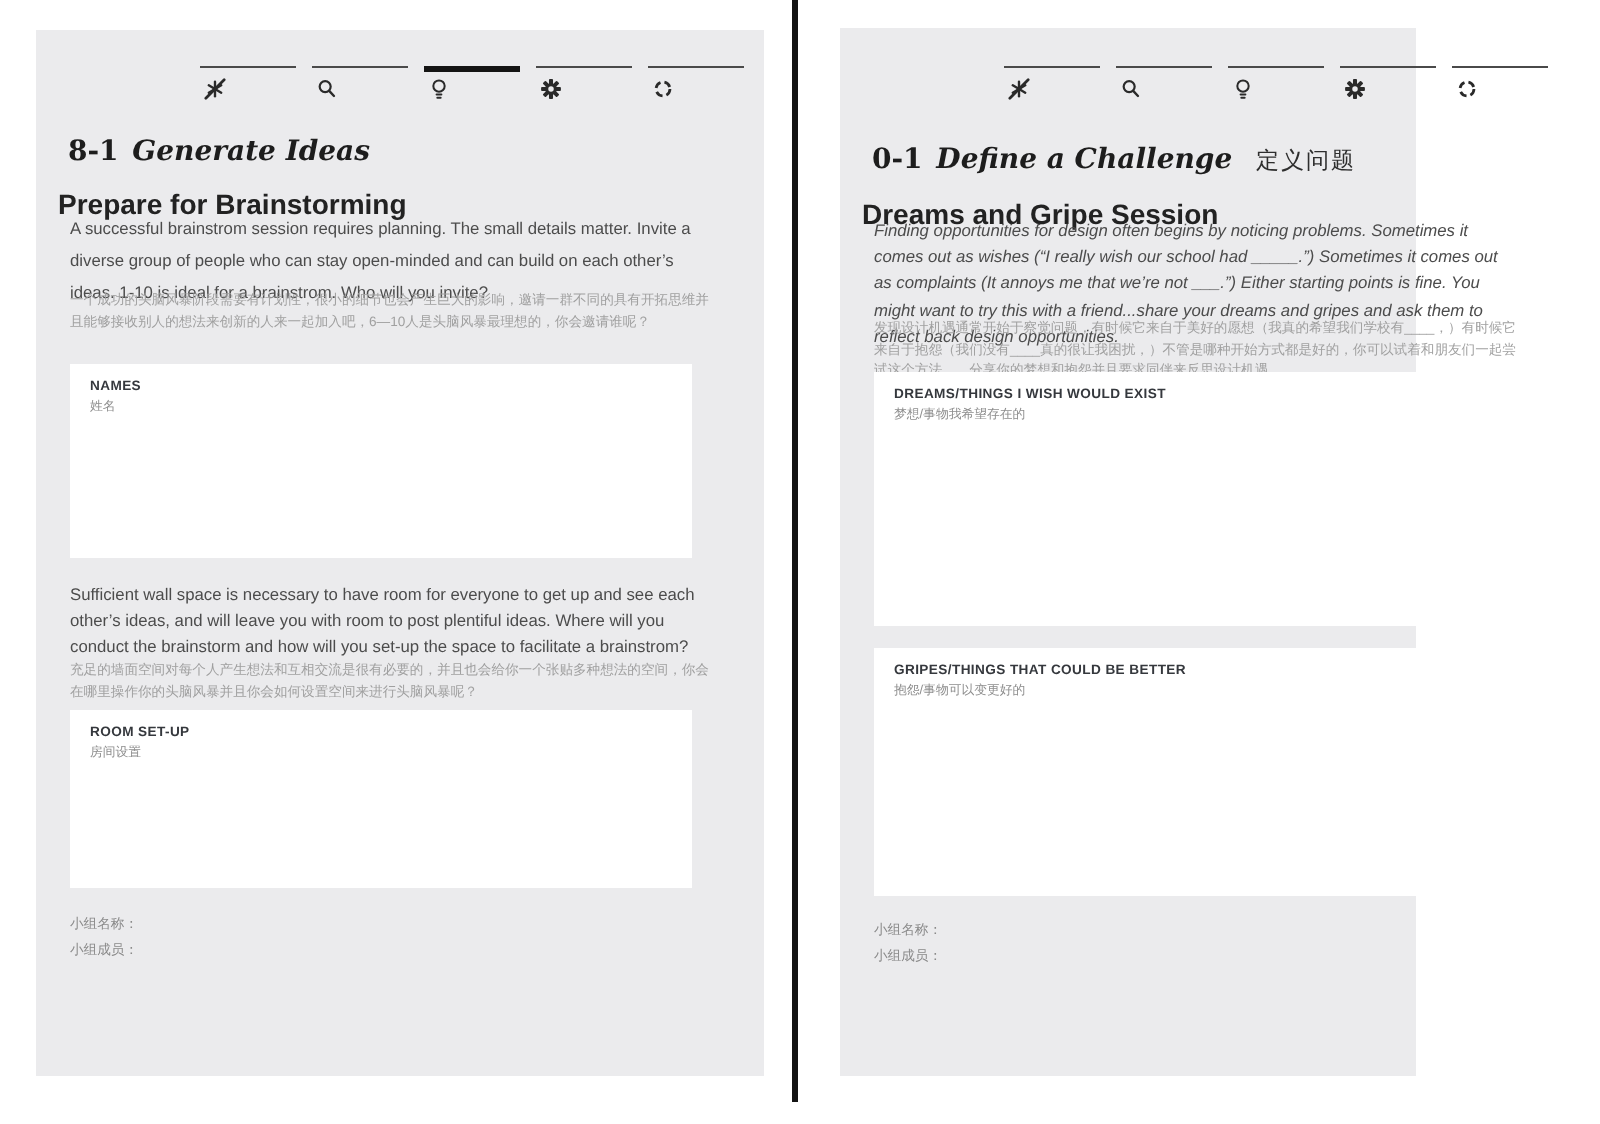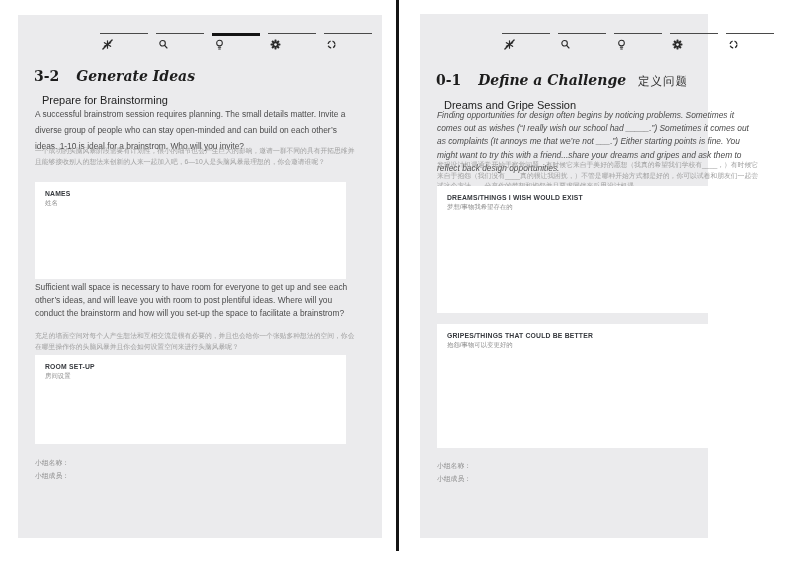--- a/index.html
+++ b/index.html
@@ -14,31 +14,31 @@
   #page-left .stages{left:82px;top:18px;}
   #page-right .stages{left:82px;top:19px;}
   .stage{width:48px;border-top:1px solid #4a4a4a;padding-top:5px;}
   .stage.active{border-top:3px solid #141414;padding-top:3px;}
   .stage svg{margin-left:2px;display:block;}
 
   .title{position:absolute;left:16px;font-family:"DejaVu Serif",serif;font-weight:bold;
          font-size:14px;color:#1d1d1d;white-space:nowrap;}
   #page-left .title{top:53px;}
   #page-right .title{top:58px;}
-  .title .name{font-style:italic;margin-left:12px;}
+  .title .name{font-style:italic;margin-left:2px;}
   .title .cn{font-family:"Liberation Sans",sans-serif;font-weight:400;font-size:11.5px;
              color:#2e2e2e;margin-left:7px;letter-spacing:1px;}
 
-  .subhead{position:absolute;left:24px;font-size:11px;font-weight:normal;color:#222;}
+  .subhead{position:absolute;left:11px;font-size:14px;font-weight:bold;color:#222;}
   #page-left .subhead{top:79px;}
   #page-right .subhead{top:85px;}
 
   .para-en{position:absolute;left:17px;width:323px;font-size:8.4px;color:#4c4c4c;}
   #page-left .para1{top:91px;line-height:16px;}
-  #page-left .para2{top:266px;line-height:13px;}
+  #page-left .para2{top:276px;line-height:13px;}
   #page-right .para1{top:95px;line-height:13.2px;font-style:italic;}
 
   .para-cn{position:absolute;left:17px;width:323px;font-size:6.8px;color:#a0a0a0;line-height:10.5px;}
   #page-left .cn1{top:131px;}
   #page-left .cn2{top:316px;}
   #page-right .cn1{top:146px;}
 
   .fillbox{position:absolute;left:17px;width:311px;background:#ffffff;
            padding:8px 10px;box-sizing:border-box;}
   #page-right .fillbox{width:313px;}
@@ -95,21 +95,21 @@
       </svg>
     </div>
     <div class="stage">
       <svg viewBox="0 0 12 12" width="11" height="11">
         <circle cx="6" cy="6" r="3.8" fill="none" stroke="#2a2a2a" stroke-width="1.5" stroke-dasharray="4 2.2"></circle>
       </svg>
     </div>
   </div>
 
   <div class="title">
-    <span class="num">3-2</span>
+    <span class="num">8-1</span>
     <span class="name">Generate Ideas</span>
     <span class="cn"></span>
   </div>
 
   <div class="subhead">Prepare for Brainstorming</div>
 
   <div class="para-en para1">A successful brainstrom session requires planning. The small details matter. Invite a diverse group of people who can stay open-minded and can build on each other’s ideas. 1-10 is ideal for a brainstrom. Who will you invite?</div>
   <div class="para-cn cn1">一个成功的头脑风暴阶段需要有计划性，很小的细节也会产生巨大的影响，邀请一群不同的具有开拓思维并且能够接收别人的想法来创新的人来一起加入吧，6—10人是头脑风暴最理想的，你会邀请谁呢？</div>
 
   <div class="fillbox box1">

